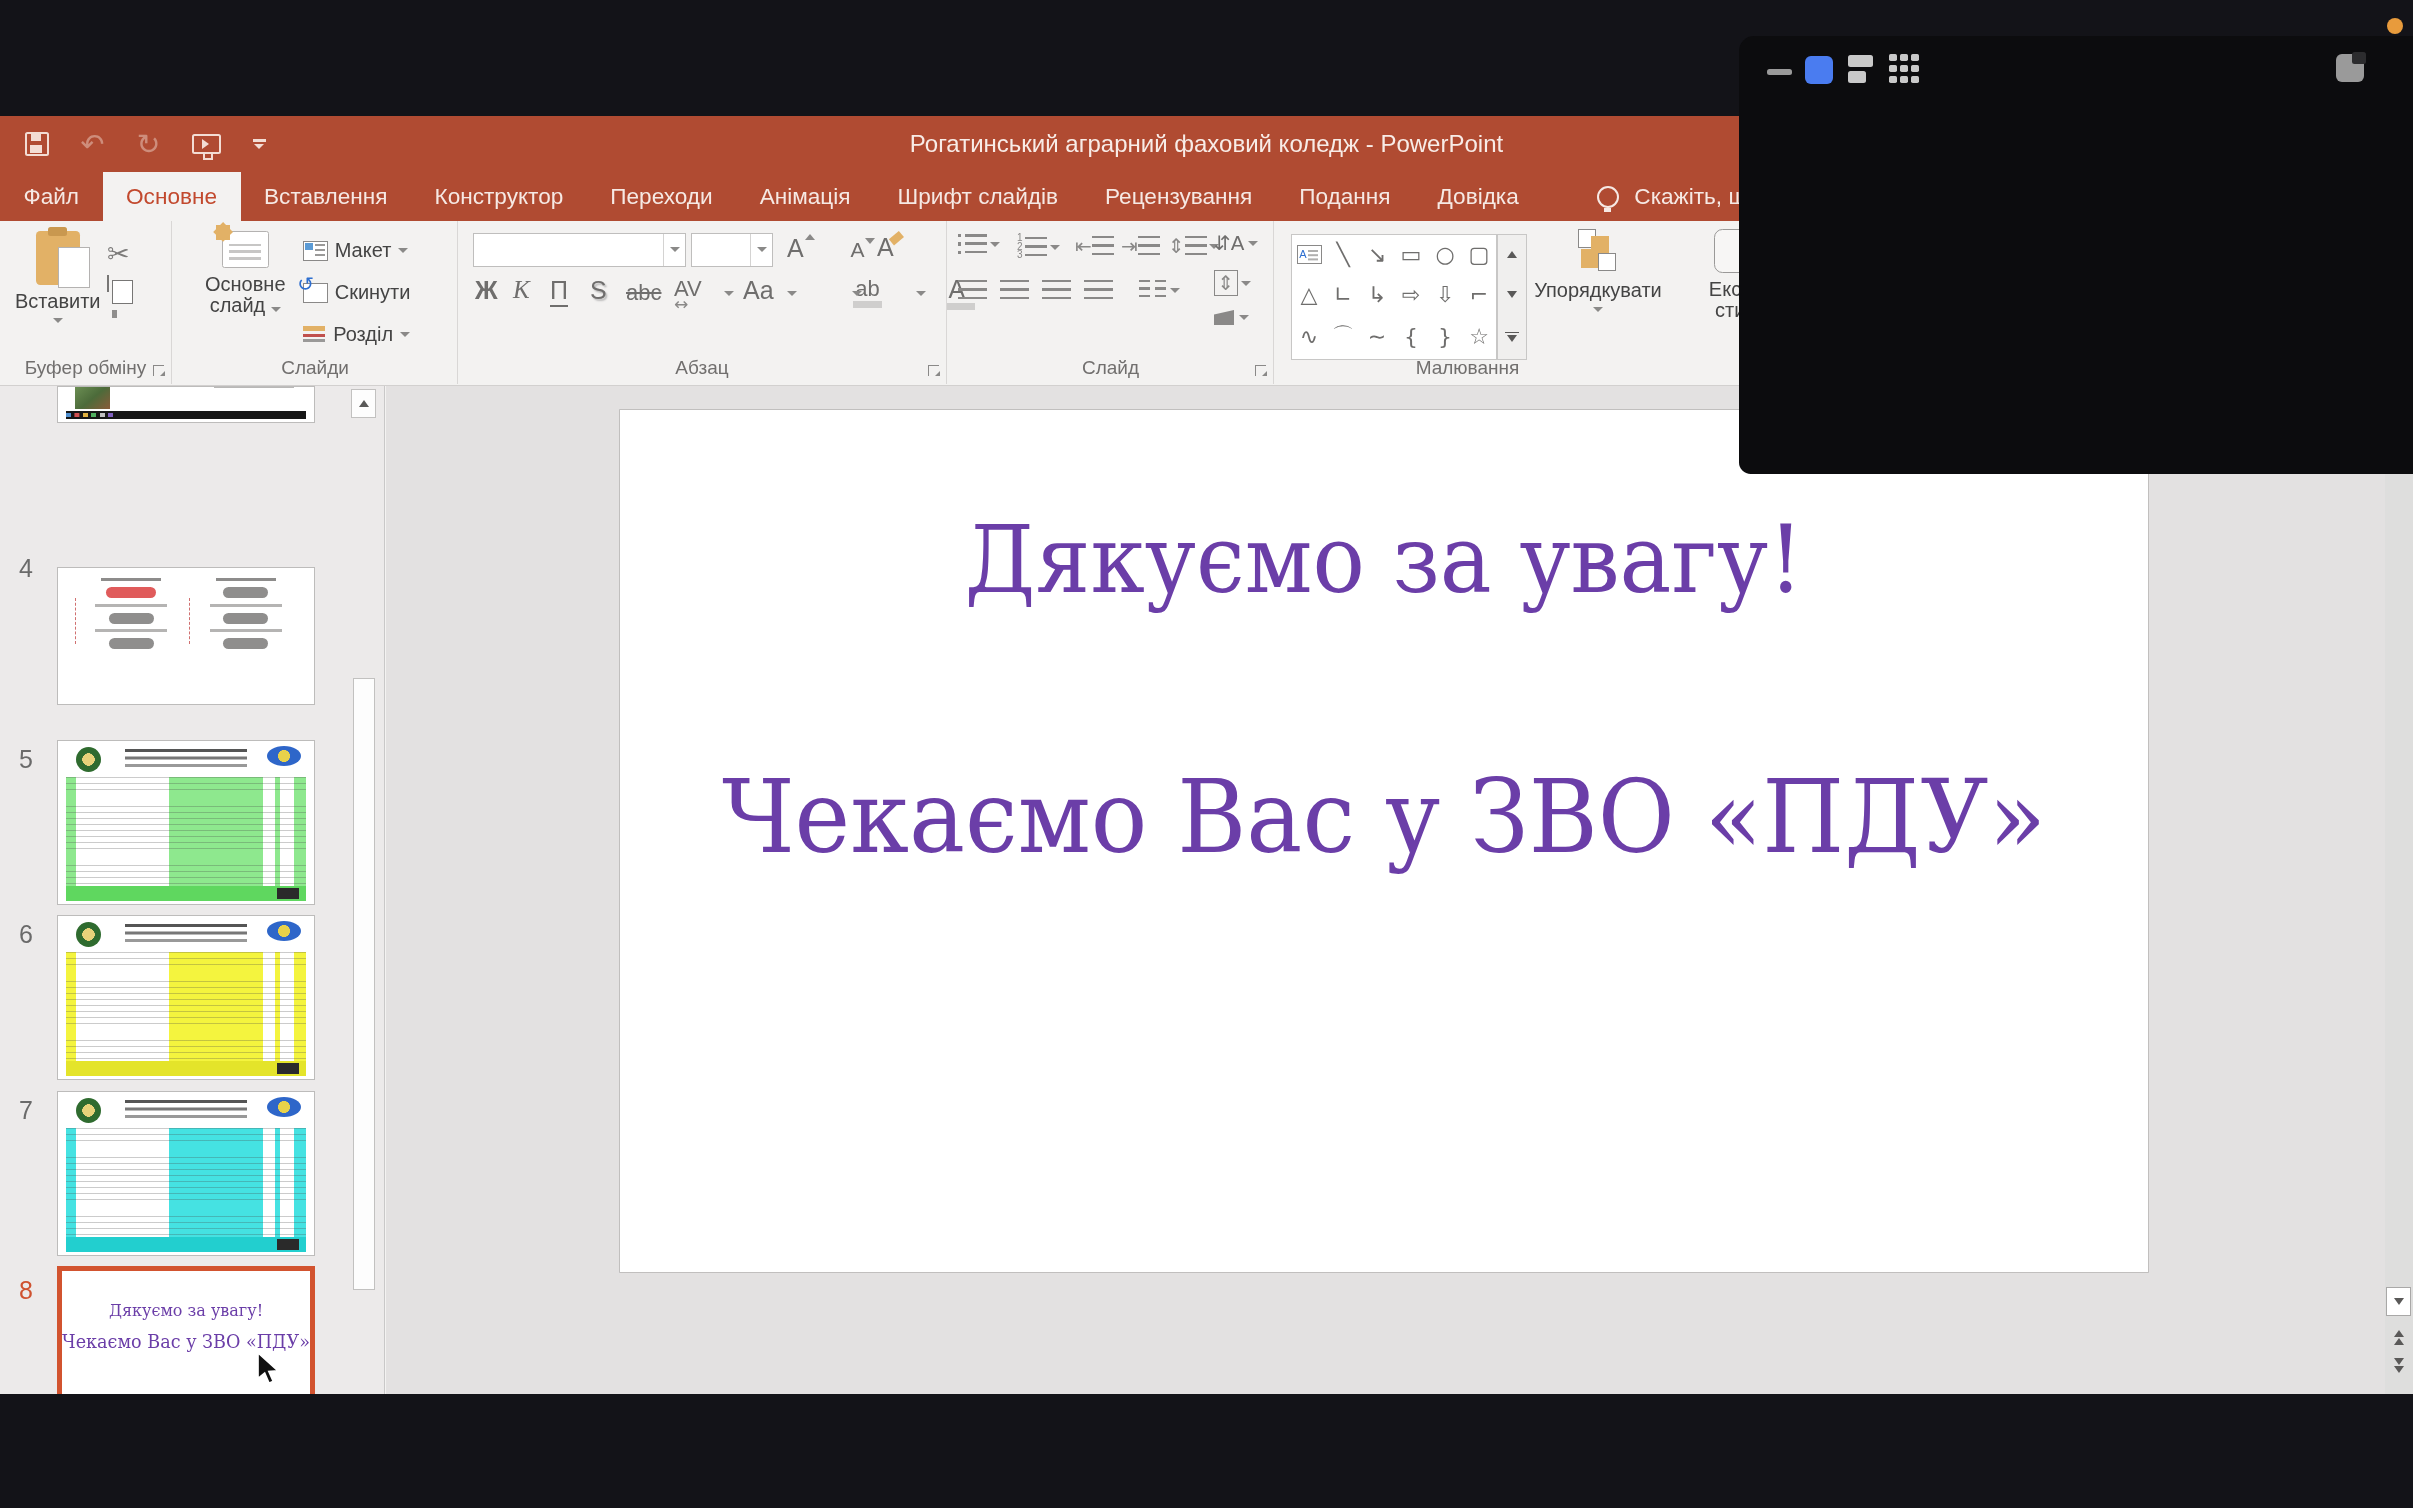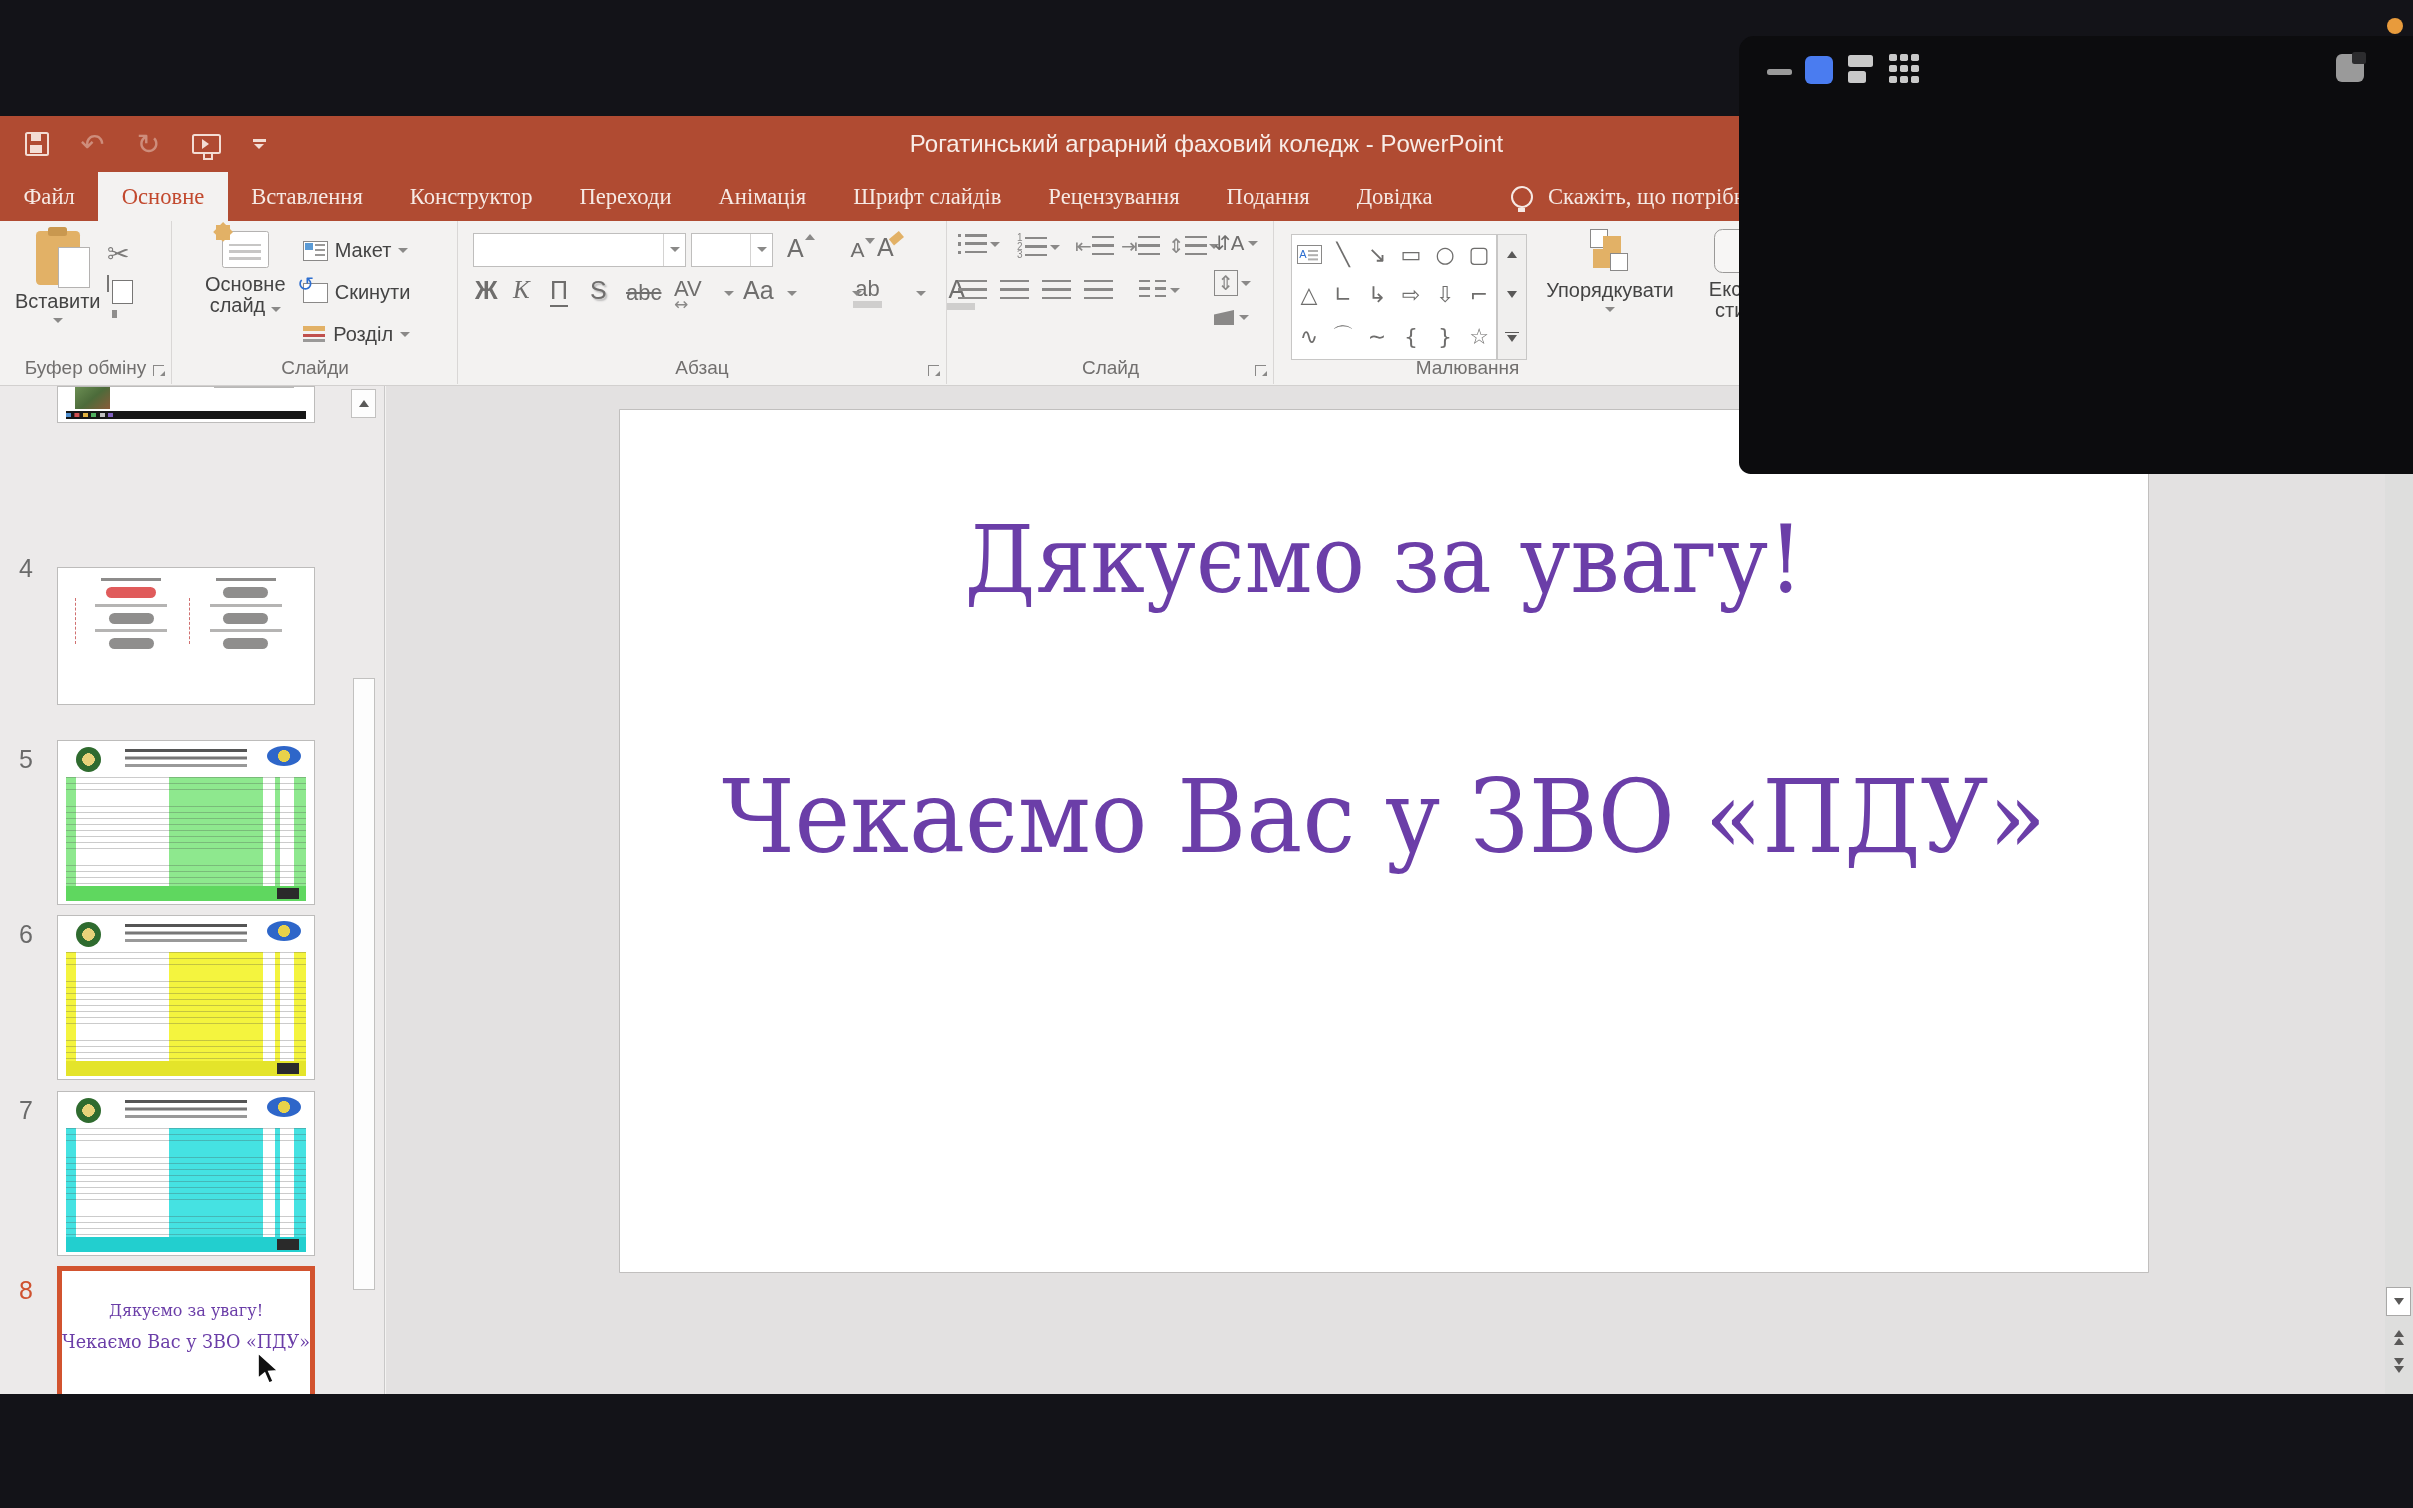--- a/index.html
+++ b/index.html
@@ -26,21 +26,21 @@
   .i-show { width:28.5px; height:20px; border:2.5px solid #f3ddd4; border-radius:2.5px; position:relative; }
   .i-show::before { content:""; position:absolute; left:7.5px; top:2.5px; width:0; height:0;
                     border-left:7.5px solid #f3ddd4; border-top:5px solid transparent; border-bottom:5px solid transparent; }
   .i-show::after { content:""; position:absolute; left:8.4px; bottom:-7.5px; width:6.7px; height:5px; border-bottom:2.5px solid #f3ddd4; border-left:2.5px solid #f3ddd4; border-right:2.5px solid #f3ddd4;}
   .i-custom { display:flex; flex-direction:column; align-items:center; gap:2.5px; }
   .i-custom .bar { width:13.4px; height:3.4px; background:#f3ddd4; }
   .i-custom .caret { border-top-color:#f3ddd4; }
 
   
   .tabrow { position:absolute; left:0; top:56px; width:2413px; height:49px; background:#b04b32;
-            display:flex; align-items:stretch;font-family:Liberation Serif, serif; }
+            display:flex; align-items:stretch; }
   .tab { color:#f6e9e4; font-size:22.6px; line-height:49px; padding:0 23.5px; cursor:default; }
   .tab.active { background:#f3f2f1; color:#c2492e; }
   .bulb { width:22px; height:22px; border:2.5px solid #f6e9e4; border-radius:50%; align-self:center;
           margin-left:55px; position:relative; }
   .bulb::after { content:""; position:absolute; left:5px; bottom:-6.7px; width:6.7px; height:4.2px; background:#f6e9e4; }
   .tellme { color:#f6e9e4; font-size:22.6px; line-height:49px; margin-left:15px; white-space:nowrap; }
 
   
   .ribbon { position:absolute; left:0; top:105px; width:2413px; height:165px; background:#f3f2f1;
             border-bottom:1.7px solid #d2d0cf; }
@@ -461,21 +461,21 @@
         <span class="shape-cell glyph">☆</span>
       </div>
       <div class="gal-scroll" style="left:222px">
         <span class="tri-u2"></span>
         <span class="tri-d2"></span>
         <span style="display:flex;flex-direction:column;align-items:center">
             <span style="width:13.4px;height:1.7px;background:#5a5958;margin-bottom:1.7px"></span>
             <span class="tri-d2"></span>
           </span>
       </div>
-      <div class="bigbtn" style="left:272px;top:8.4px;width:126px">
+      <div class="bigbtn" style="left:260px;top:8.4px;width:126px">
         <span class="i-arrange">
           <span class="sq sq-w" style="left:1.7px;top:0"></span>
           <span class="sq sq-g" style="left:15px;top:6.7px"></span>
           <span class="sq sq-g" style="left:5px;top:20px"></span>
           <span class="sq sq-w" style="left:22px;top:23.5px"></span>
         </span>
         <span class="lbl">Упорядкувати</span>
         <span class="caret"></span>
       </div>
       <div class="bigbtn dimtext" style="left:398px;top:8.4px;width:126px">

